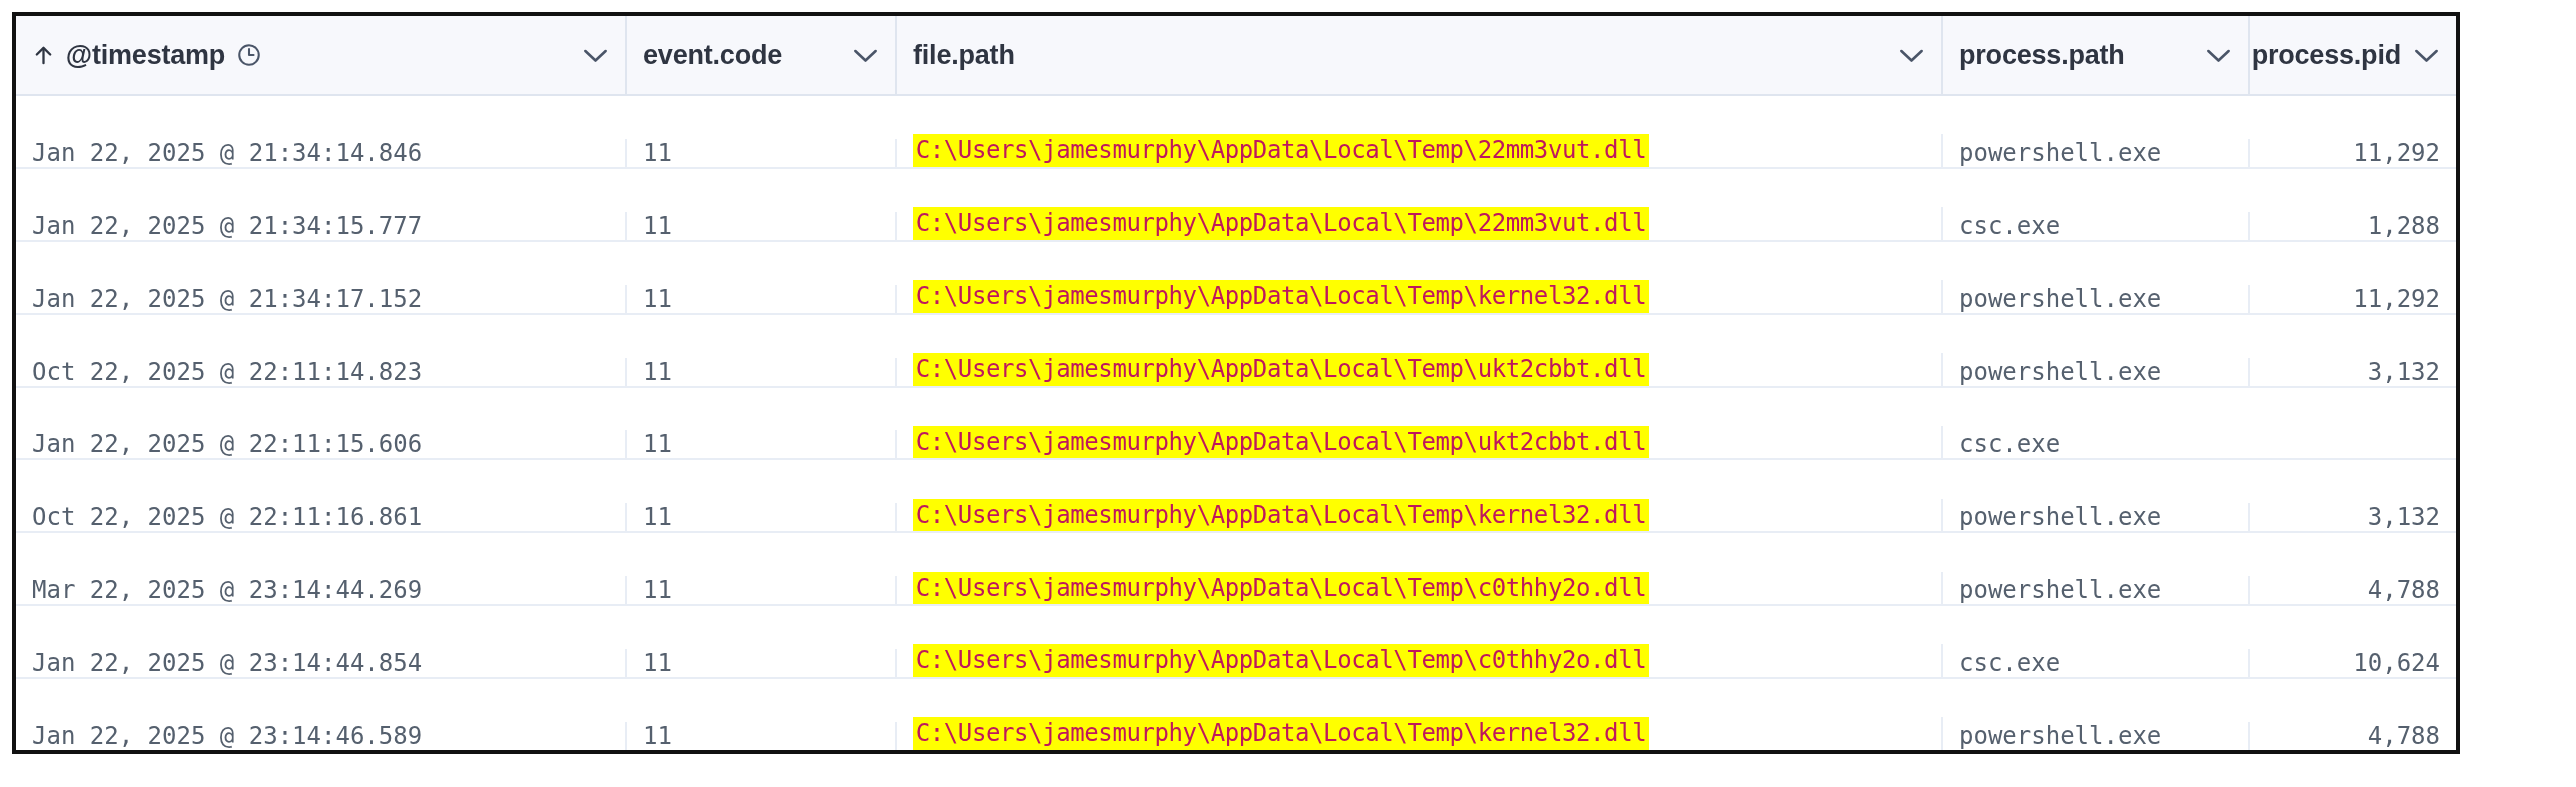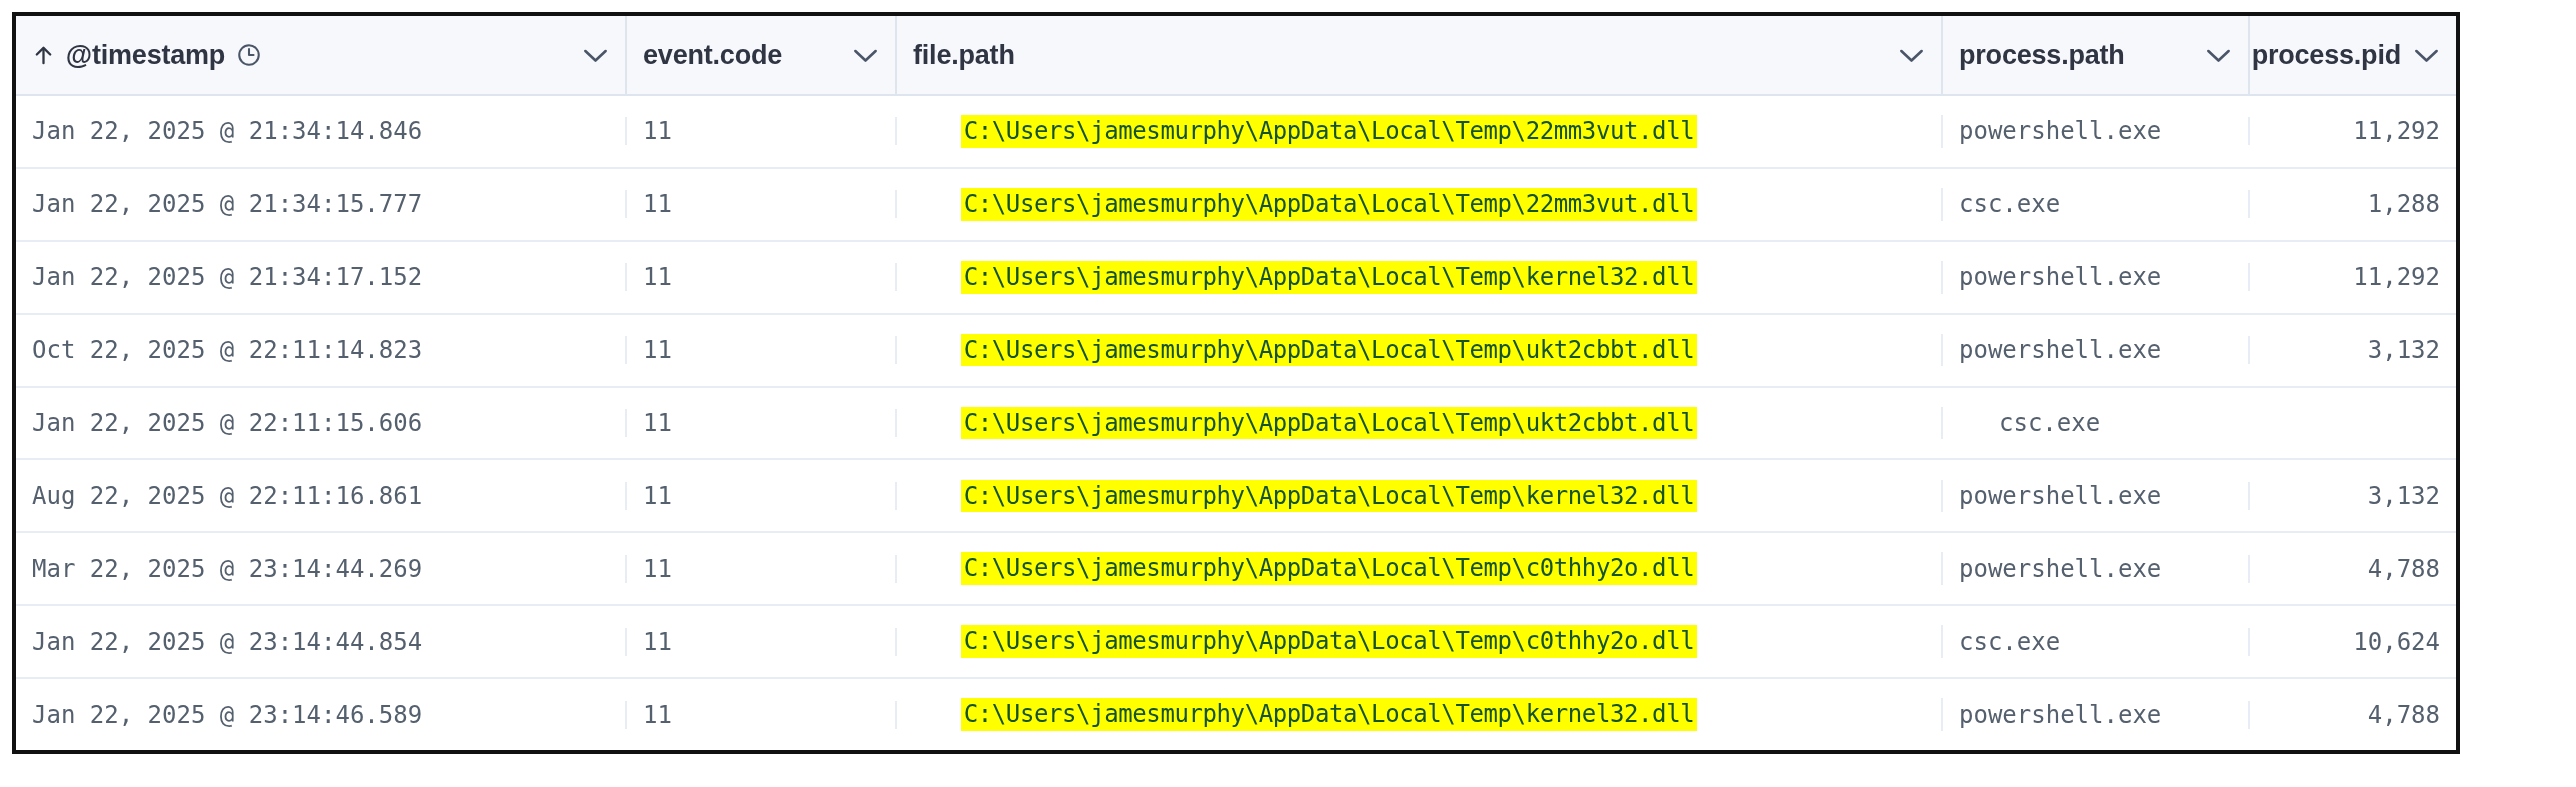--- a/index.html
+++ b/index.html
@@ -83,57 +83,56 @@
 
   
   .body-wrap {
     flex: 1 1 auto;
     display: flex;
     flex-direction: column;
   }
   .row {
     display: flex;
     flex: 1 1 0;
-    align-items: center;
+    align-items: flex-end;
     border-bottom: 2px solid #e8edf5;
     min-height: 0;
   }
   .row:last-child { border-bottom: none; }
 
   .cell {
     display: flex;
     align-items: center;
     box-sizing: border-box;
     padding: 0 16px;
     border-right: 2px solid #e8edf5;
     font-family: "DejaVu Sans Mono", "Liberation Mono", monospace;
     font-size: 24px;
     color: #55606e;
     white-space: nowrap;
     overflow: hidden;
   }
-  .cell:last-child { border-right: none; margin-left: 40px; }
+  .cell:last-child { border-right: none; }
 
   
   .c-ts   { flex: 0 0 611px; }
   .c-code { flex: 0 0 270px; }
   .c-path { flex: 0 0 1046px; }
   .c-name { flex: 0 0 307px; }
   .c-pid  { flex: 1 1 auto; justify-content: flex-end; }
 
   .hl {
     background: #ffff00;
-    color: #14532d;
+    color: #be185d;
     padding: 4px 2.7px 4.7px 2.7px;
     display: inline-block;
     line-height: 1;
     font-family: "DejaVu Sans Mono", "Liberation Mono", monospace;
     font-size: 24px;
     letter-spacing: -0.4px;
-    margin-left: 48px;
   }
 </style>
 </head>
 <body>
 
 <div id="app">
   <div class="grid">
 
     <div class="head-row">
 
@@ -235,21 +234,21 @@
         </div>
         <div class="row">
           <div class="cell c-ts">Jan 22, 2025 @ 22:11:15.606</div>
           <div class="cell c-code">11</div>
           <div class="cell c-path">
             <span class="hl">C:\Users\jamesmurphy\AppData\Local\Temp\ukt2cbbt.dll</span>
           </div>
           <div class="cell c-name">csc.exe</div>
         </div>
         <div class="row">
-          <div class="cell c-ts">Aug 22, 2025 @ 22:11:16.861</div>
+          <div class="cell c-ts">Oct 22, 2025 @ 22:11:16.861</div>
           <div class="cell c-code">11</div>
           <div class="cell c-path">
             <span class="hl">C:\Users\jamesmurphy\AppData\Local\Temp\kernel32.dll</span>
           </div>
           <div class="cell c-name">powershell.exe</div>
           <div class="cell c-pid">3,132</div>
         </div>
         <div class="row">
           <div class="cell c-ts">Mar 22, 2025 @ 23:14:44.269</div>
           <div class="cell c-code">11</div>

